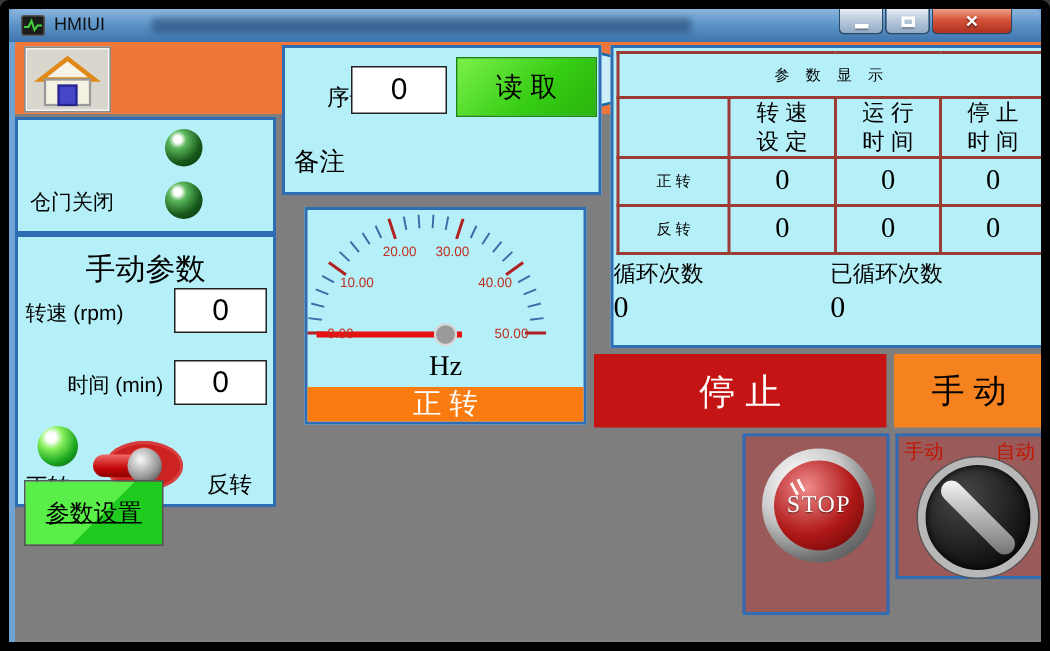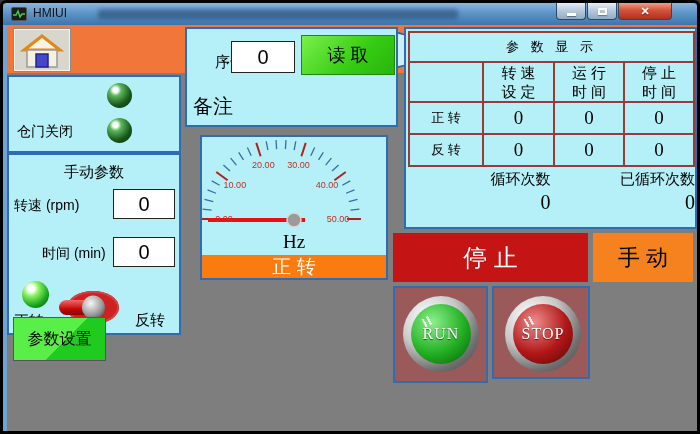--- a/index.html
+++ b/index.html
@@ -1,19 +1,19 @@
 <!DOCTYPE html>
 <html><head>
 <meta charset="utf-8">
 <style>
   * { margin:0; padding:0; box-sizing:border-box; }
   html,body { width:700px; height:434px; font-family:"Liberation Sans", sans-serif; }
   body { background:#3a3a3a; }
   .window { position:absolute; left:0; top:0; width:700px; height:434px;
-            background:#6ea3d4; border:3px solid #000000; border-radius:6px 6px 0 0; overflow:hidden; }
+            background:#6ea3d4; border:6px solid #000000; border-radius:6px 6px 0 0; overflow:hidden; }
   
   .titlebar { position:absolute; left:0; top:0; width:100%; height:22px;
               background:linear-gradient(#8cb6de, #5e95c8 45%, #3d74ac);
               border-radius:5px 5px 0 0; }
   .app-icon { position:absolute; left:8px; top:4px; width:16px; height:14px; background:#1a1d1a;
               border:1px solid #555; border-radius:2px; }
   .app-icon svg { display:block; }
   .title-text { position:absolute; left:30px; top:3px; font-size:12px; color:#111; }
   .blur-strip { position:absolute; left:95px; top:6px; width:360px; height:10px;
                 background:rgba(24,52,92,.45); filter:blur(2px); border-radius:3px; }
@@ -45,21 +45,21 @@
   
   .panel { position:absolute; background:#b5eff7; border:2px solid #2e6db4; }
   .maroon { background:#9b5a5a; }
   .cn { color:#000; }
   
   .status-row { position:absolute; left:8px; font-size:14px; }
   .led { position:absolute; left:98px; width:25px; height:25px; border-radius:50%;
          background:radial-gradient(circle at 34% 28%, #ffffff 0 10%, #5cb85c 24%, #17581a 62%, #06300a 100%); }
   .led.bright { background:radial-gradient(circle at 34% 28%, #ffffff 0 12%, #86f05c 30%, #18a41e 65%, #0a4a0e 100%); }
   
-  .mp-title { position:absolute; left:0; top:8px; width:100%; text-align:center; font-size:15px; }
+  .mp-title { position:absolute; left:0; top:8px; width:100%; text-align:center; font-size:20px; }
   .mp-label { position:absolute; left:5px; font-size:14px; }
   .mp-input { position:absolute; left:104px; width:62px; height:30px; background:#fff; border:1px solid #222;
               font-size:20px; text-align:center; font-family:"Liberation Sans", sans-serif; }
   .toggle-base { position:absolute; left:58px; top:136px; width:52px; height:33px; border-radius:50%;
                  background:radial-gradient(circle at 50% 45%, #e8e8e8 0 30%, #cc2222 34% 72%, #991515 100%);
                  box-shadow:inset 0 0 0 2px #d84040; }
   .toggle-core { position:absolute; left:15px; top:5px; width:23px; height:23px; border-radius:50%;
                  background:radial-gradient(circle at 38% 32%, #f8f8f8, #9a9a9a 55%, #333 100%); }
   .toggle-lever { position:absolute; left:-8px; top:9px; width:34px; height:15px; border-radius:8px;
                   background:linear-gradient(#f26a6a, #c40808 60%, #8e0202); }
@@ -67,25 +67,25 @@
   .read-btn { position:absolute; left:114px; top:6px; width:94px; height:40px;
               background:linear-gradient(135deg,#7bf04a,#35cc12 60%,#2ab40d);
               border:1px solid #1d8a06; font-size:18px; display:flex; align-items:center; justify-content:center;text-align:center; }
   
   .gauge-hz { position:absolute; left:0; top:94px; width:100%; text-align:center;
               font-family:"Liberation Serif", serif; font-size:19px; }
   .gauge-dir { position:absolute; left:0; bottom:0; width:100%; height:23px; background:#fa7b10;
                color:#fff; font-size:19px; text-align:center; line-height:23px; }
   
   table.ptab { position:absolute; left:2px; top:2px; border-collapse:collapse; table-layout:fixed; }
-  table.ptab td { border:2px solid #9c3a34; text-align:center; font-size:13px; padding:0; }
+  table.ptab td { border:2px solid #9c3a34; text-align:center; font-size:10px; padding:0; }
   .ptab .hdr { white-space:pre-line; line-height:19px; font-size:15px; }
   .ptab .num { font-family:"Liberation Serif", serif; font-size:19px; }
   .cycles { position:absolute; left:0; top:138px; width:100%; display:flex; }
-  .cyc { flex:1; text-align:right; }
+  .cyc { flex:1; text-align:left; }
   .cyc .lbl { font-size:15px; margin-top:3px; }
   .cyc .val { font-family:"Liberation Serif", serif; font-size:20px; margin-top:2px; }
   
   .stop-bar { position:absolute; left:386px; top:208px; width:195px; height:49px; background:#c41414;
               color:#fff; font-size:24px; display:flex; align-items:center; justify-content:center; }
   .manual-btn { position:absolute; left:586px; top:208px; width:100px; height:49px; background:#f5821e;
                 color:#000; font-size:22px; display:flex; align-items:center; justify-content:center; }
   .push-ring { position:absolute; width:76px; height:76px; border-radius:50%;
                background:radial-gradient(circle at 32% 28%, #ffffff, #c8c8c8 40%, #707070 70%, #404040); }
   .push-cap { position:absolute; left:8px; top:8px; width:60px; height:60px; border-radius:50%;
@@ -98,21 +98,21 @@
            background:linear-gradient(90deg,#fff 0 2px,transparent 2px 5px,#fff 5px 7px,transparent 7px); opacity:.9; }
   .knob-label { position:absolute; top:1px; font-size:13px; color:#c21400; }
   .knob { position:absolute; left:13px; top:14px; width:80px; height:80px; border-radius:50%;
           background:radial-gradient(circle at 35% 30%, #484848, #1a1a1a 60%, #000);
           border:5px solid #b8b8b8; box-shadow:0 0 0 1px #555, inset 0 0 6px #000; }
   .knob-handle { position:absolute; left:3px; top:28px; width:64px; height:14px; border-radius:7px;
                  transform:rotate(45deg); background:linear-gradient(135deg,#ffffff,#cfcfcf 30%,#8a8a8a 80%,#6a6a6a); }
   
   .foot-btn { position:absolute; top:292px; height:44px; border:1px solid #555; font-size:16px;
               display:flex; align-items:center; justify-content:center; }
-  .btn-green { background:linear-gradient(315deg,#1ecb1e 0 45%, #5aef48 45%); }
+  .btn-green { background:linear-gradient(315deg,#1ecb1e 0 45%, #5aef48 45%);text-decoration:underline; }
   .btn-yellow { background:linear-gradient(315deg,#e6e616 0 45%, #fbfb55 45%); }
   
   .home-btn svg { display:block; margin:3px auto 0; }
 </style>
 </head>
 <body>
 
 <div class="window">
 
   <div class="titlebar">
@@ -172,21 +172,21 @@
         <div class="toggle-core"></div>
       </div>
       <span class="cn" style="position:absolute;left:5px;top:157px;font-size:15px;">正转</span>
       <span class="cn" style="position:absolute;left:126px;top:156px;font-size:15px;">反转</span>
     </div>
 
     <div class="panel" style="left:178px;top:2px;width:213px;height:100px;">
       <span class="cn" style="position:absolute;left:6px;top:24px;font-size:15px;margin-left:22px;">序号</span>
       <input class="mp-input" style="left: 44px; top: 12px; width: 64px; height: 32px;" value="0">
       <div class="read-btn cn">读  取</div>
-      <span class="cn" style="position:absolute;left:6px;top:64px;font-size:20px;">备注</span>
+      <span class="cn" style="position:absolute;left:6px;top:64px;font-size:17px;">备注</span>
     </div>
 
     <div class="panel" style="left:193px;top:110px;width:188px;height:145px;">
       <svg id="gauge-svg" width="184" height="96" viewBox="0 0 184 96">
           <line x1="145" y1="82" x2="159" y2="82" stroke="#b02020" stroke-width="2"></line>
           <line x1="148.44802909201343" y1="73.2266736504987" x2="157.37706140384375" y2="72.09867454841995" stroke="#3a6ca8" stroke-width="1.3"></line>
           <line x1="146.8008212790042" y1="64.59170789846017" x2="155.51806972916188" y2="62.35349891397648" stroke="#3a6ca8" stroke-width="1.3"></line>
           <line x1="144.08435401217758" y1="56.23128131207255" x2="152.45234238517185" y2="52.91816033791044" stroke="#3a6ca8" stroke-width="1.3"></line>
           <line x1="140.34146760307044" y1="48.277242812879926" x2="148.22822772346524" y2="43.94145974596449" stroke="#3a6ca8" stroke-width="1.3"></line>
           <line x1="132.39512162874652" y1="43.20617334869678" x2="143.72135954999578" y2="34.97717981660216" stroke="#b02020" stroke-width="2"></line>
@@ -260,33 +260,32 @@
         <div class="cyc">
           <div class="lbl cn">已循环次数</div>
           <div class="val">0</div>
         </div>
       </div>
     </div>
 
     <div class="stop-bar">停  止</div>
     <div class="manual-btn">手  动</div>
 
-    <div class="panel maroon" style="left:386px;top:261px;width:95px;height:97px;">
-      <div class="push-ring" style="left:8px;top:8px;">
-        <div class="push-cap cap-green">
-          <div class="shine"></div>
-          <span>RUN</span>
-        </div>
-      </div>
-    </div>
-    <div class="panel maroon" style="left:485px;top:261px;width:98px;height:93px;padding-left:28px;">
+    <div class="panel maroon" style="left:485px;top:261px;width:98px;height:121px;padding-left:28px;">
       <div class="push-ring" style="left:11px;top:8px;">
         <div class="push-cap cap-red">
           <div class="shine"></div>
           <span>STOP</span>
         </div>
       </div>
     </div>
+    <div class="panel maroon" style="left:587px;top:261px;width:99px;height:97px;">
+      <span class="knob-label" style="left:4px;">手动</span>
+      <span class="knob-label" style="right:4px;">自动</span>
+      <div class="knob">
+        <div class="knob-handle"></div>
+      </div>
+    </div>
 
     <div class="foot-btn btn-green cn" style="left:6px;width:93px;">参数设置</div>
 
   </div>
 </div>
 
 </body></html>

